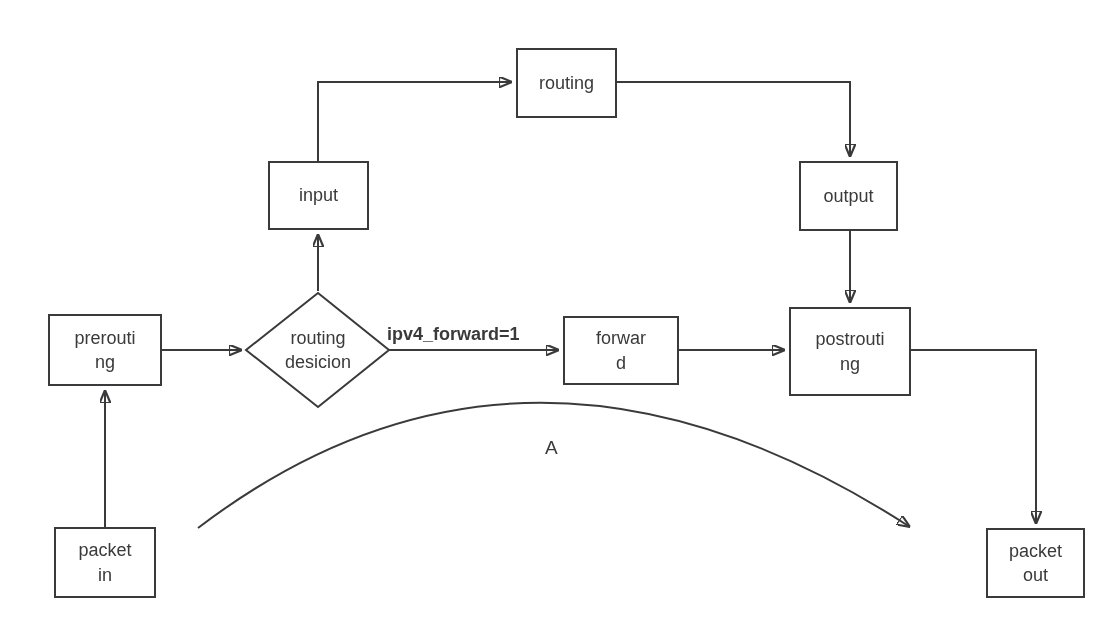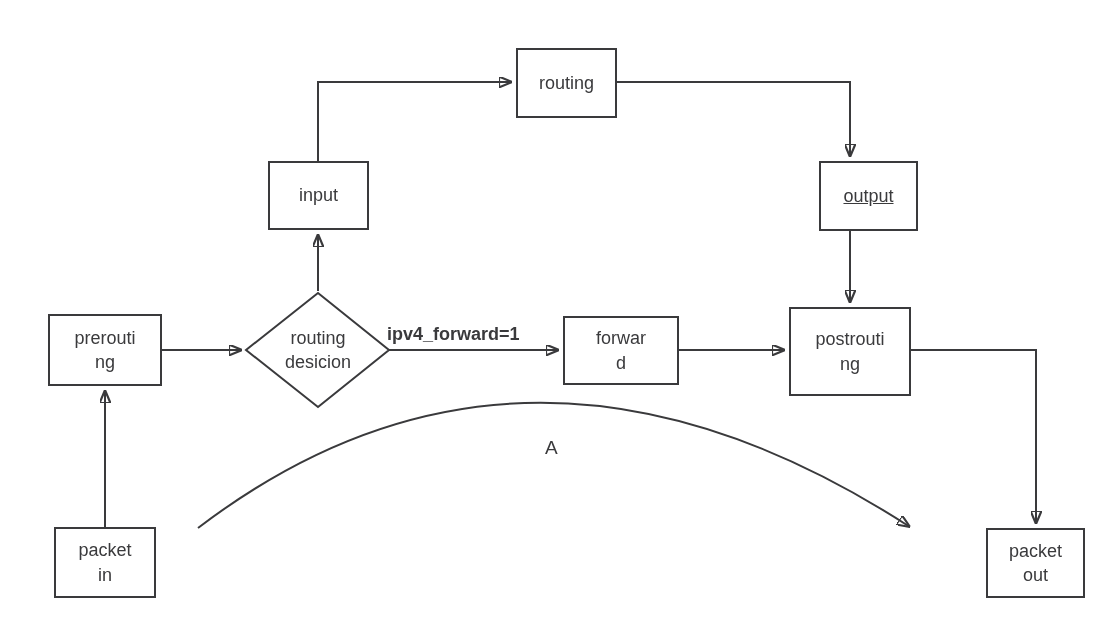--- a/index.html
+++ b/index.html
@@ -107,21 +107,21 @@
   <div class="node" style="left:48px;  top:314px; width:114px; height:72px;">prerouti
 ng</div>
 
   <div class="diamond-label">routing
 desicion</div>
 
   <div class="node" style="left:268px; top:161px; width:101px; height:69px;">input</div>
 
   <div class="node" style="left:516px; top:48px;  width:101px; height:70px;">routing</div>
 
-  <div class="node" style="left:819px; top:161px; width:99px;  height:70px;text-decoration:underline;">output</div>
+  <div class="node" style="left:799px; top:161px; width:99px;  height:70px;">output</div>
 
   <div class="node" style="left:563px; top:316px; width:116px; height:69px;">forwar
 d</div>
 
   <div class="node" style="left:789px; top:307px; width:122px; height:89px;">postrouti
 ng</div>
 
   <div class="node" style="left:986px; top:528px; width:99px;  height:70px;">packet
 out</div>
 

